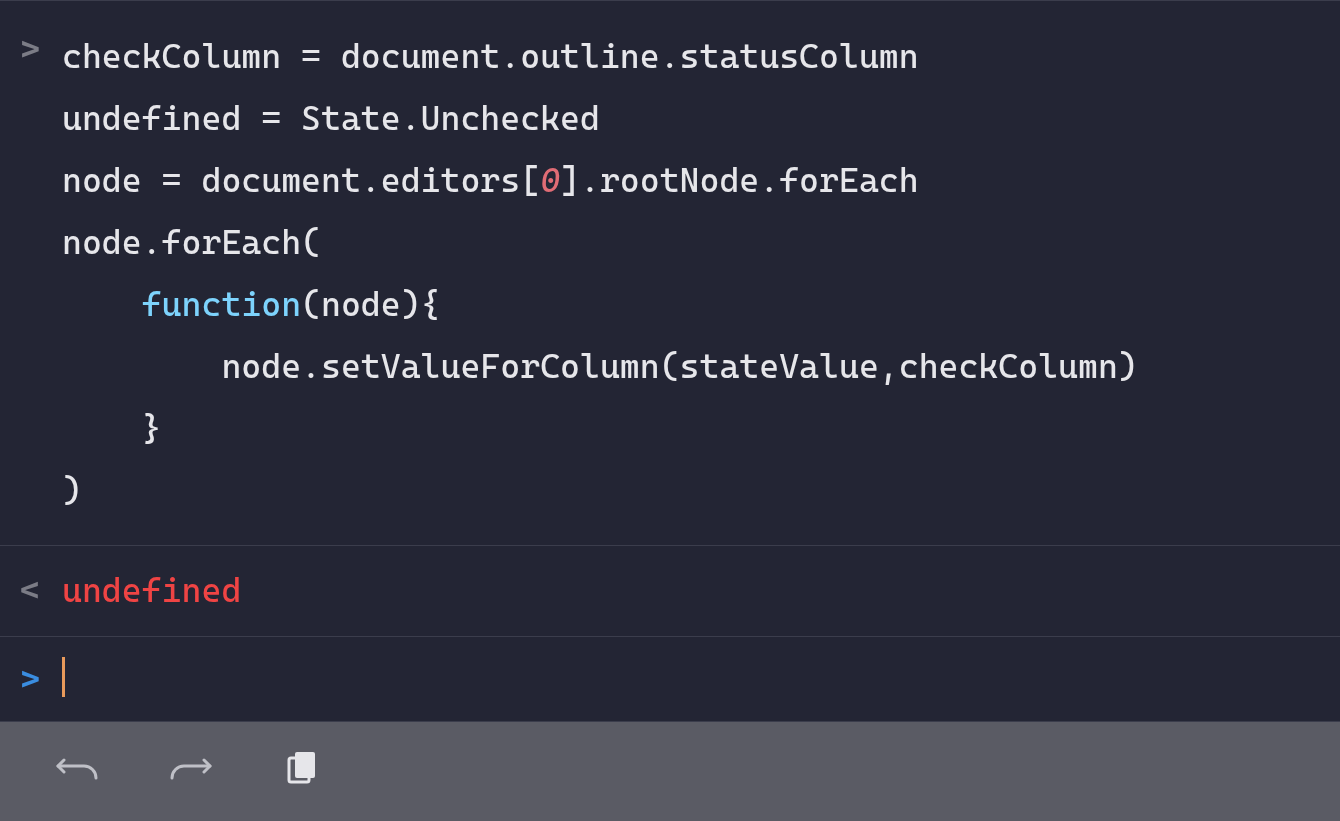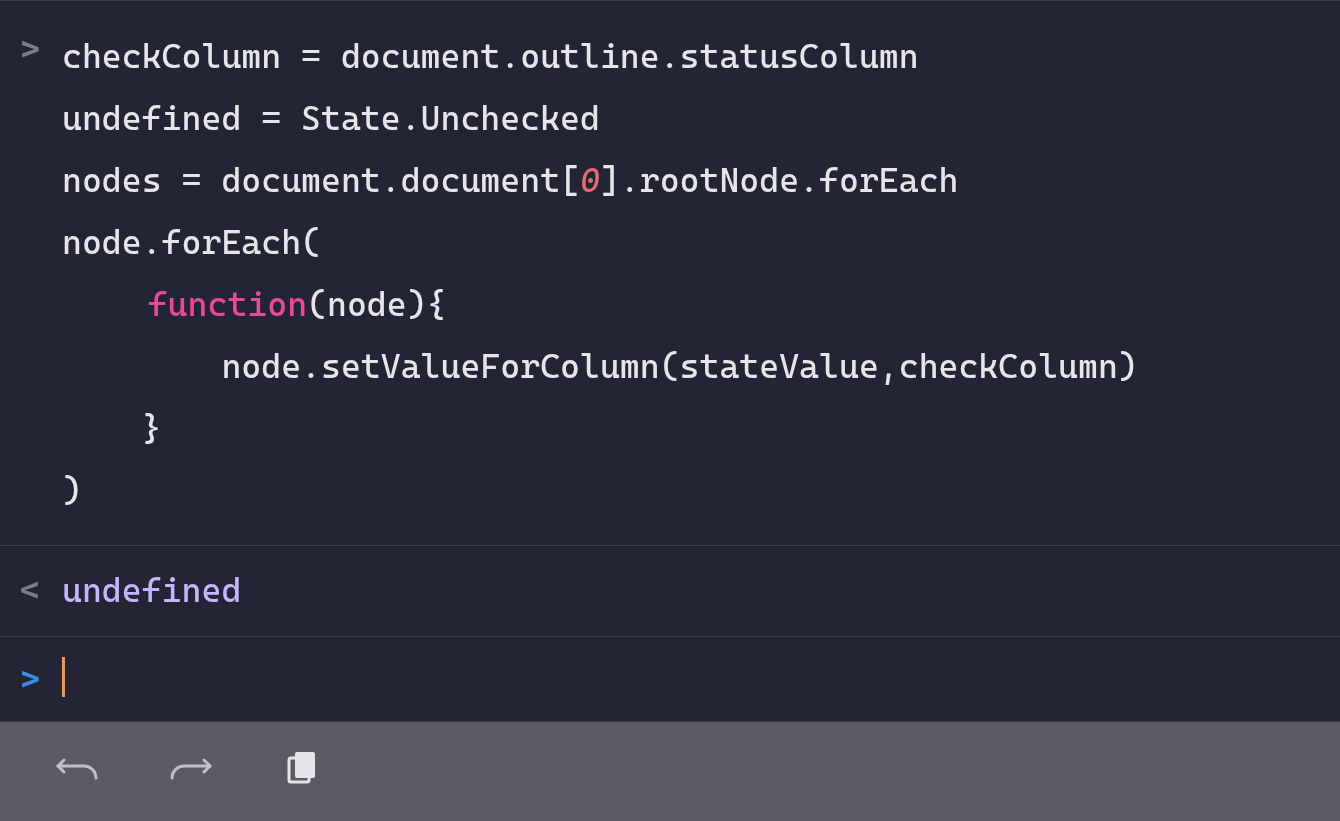--- a/index.html
+++ b/index.html
@@ -37,23 +37,23 @@
   }
   .prompt.out { color: #7b7c86; }
   .prompt.active { color: #3a8de0; }
   .code {
     flex: 1;
     font-size: 34px;
     line-height: 62px;
     white-space: pre;
     letter-spacing: 0px;
   }
-  .tok-kw { color: #ec4899; margin-left: 6px; }
+  .tok-kw { color: #7dd3fc; }
   .tok-num { color: #e06c75; font-style: italic; }
-  .tok-undef { color: #c4b5fd; }
+  .tok-undef { color: #ef4444; }
   .result .code { line-height: 48px; }
   .result { padding-top: 20px; padding-bottom: 22px; }
   .input-row {
     display: flex;
     align-items: center;
     padding: 18px 20px 18px 20px;
     border-bottom: 1px solid #3b3d4c;
   }
   .input-row .code {
     line-height: 44px;
@@ -88,21 +88,21 @@
 </head>
 <body>
 
 <div class="console">
   <div class="sep-top"></div>
 
   <div class="entry">
     <div class="prompt">&gt;</div>
     <div class="code"><span>checkColumn = document.outline.statusColumn</span>
 <span>undefined = State.Unchecked</span>
-<span>nodes = document.document[</span><span class="tok-num">0</span><span>].rootNode.forEach</span>
+<span>node = document.editors[</span><span class="tok-num">0</span><span>].rootNode.forEach</span>
 <span>node.forEach(</span>
 <span>    </span><span class="tok-kw">function</span><span>(node){</span>
 <span>        </span><span>node.setValueForColumn(stateValue,checkColumn)</span>
 <span>    </span><span>}</span>
 <span>)</span></div>
   </div>
 
   <div class="entry result">
     <div class="prompt out">&lt;</div>
     <div class="code"><span class="tok-undef">undefined</span></div>

